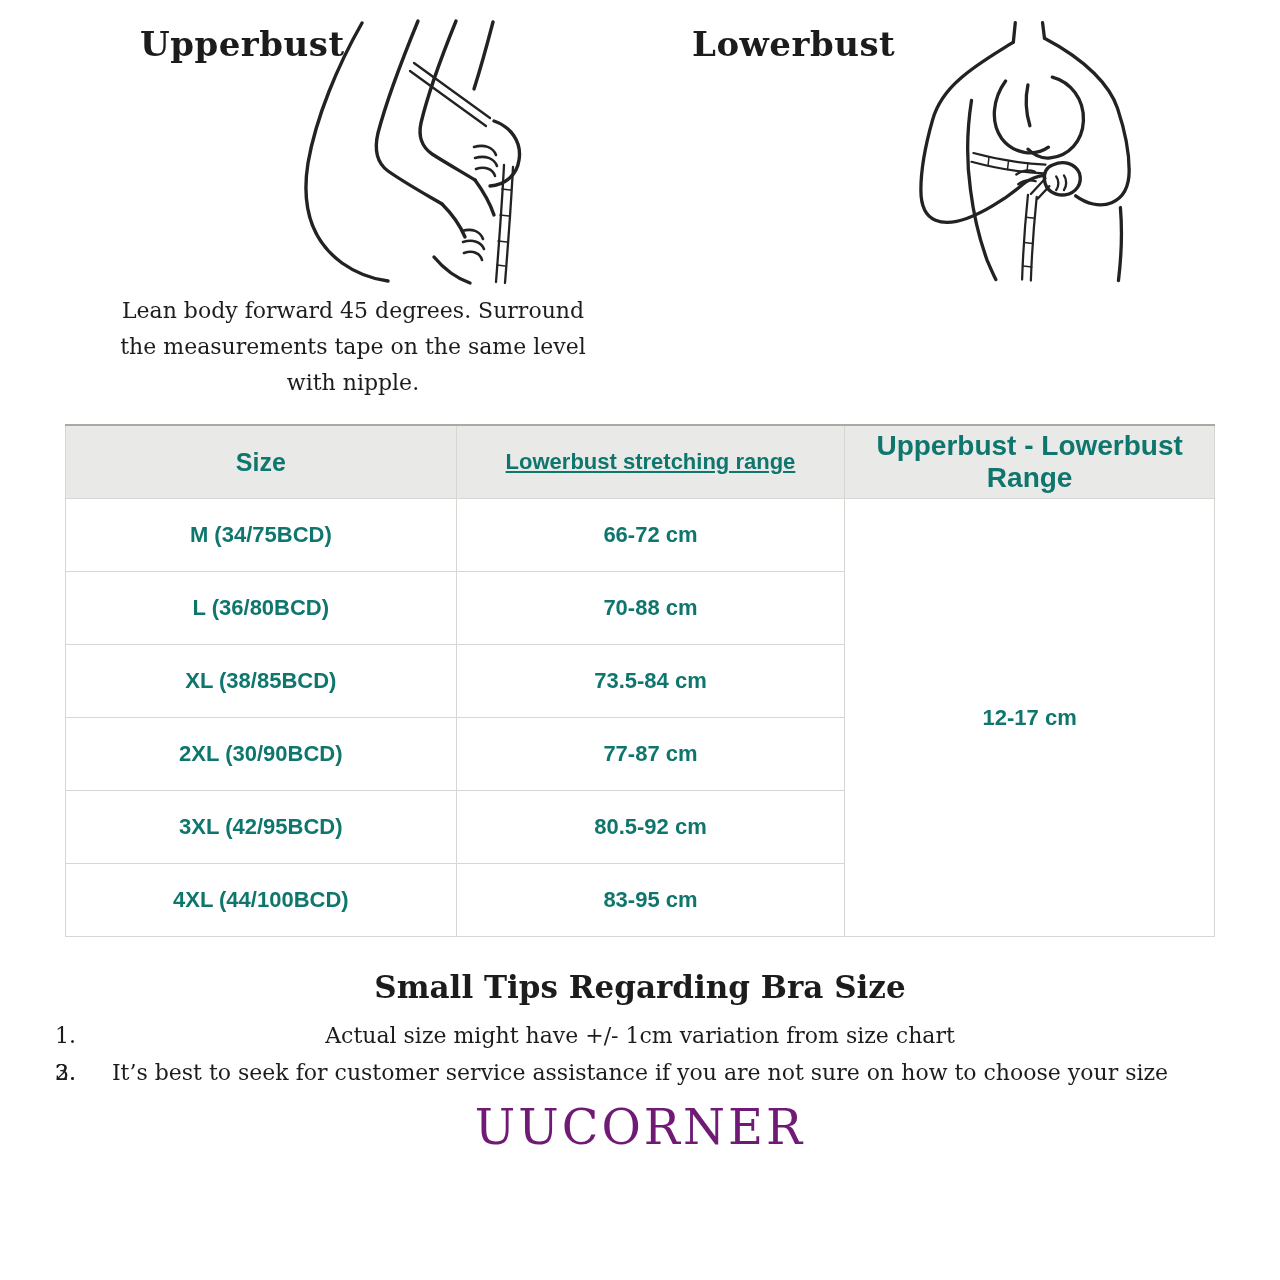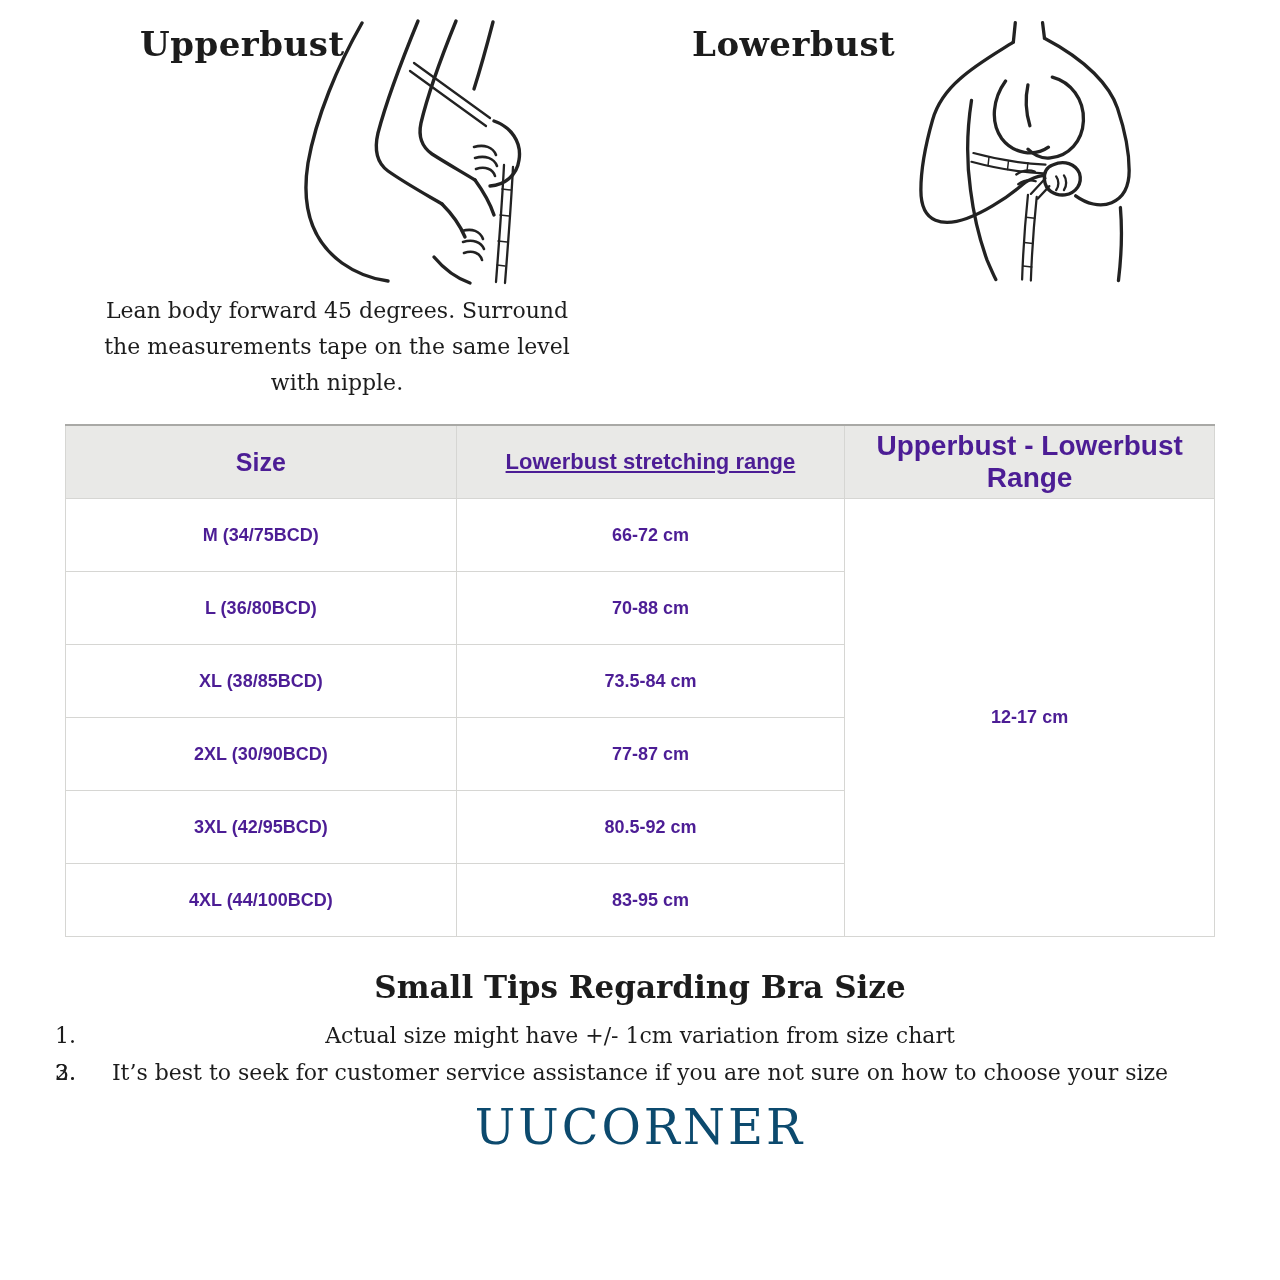--- a/index.html
+++ b/index.html
@@ -16,43 +16,43 @@
   }
   .guide--upper .guide-title { left:140px; }
   .guide--lower .guide-title { left:52px;text-align:right; }
   .guide-figure { position:absolute; top:18px; }
   .guide--upper .guide-figure { left:262px; width:285px; height:272px; }
   .guide--lower .guide-figure { left:240px; width:292px; height:272px; }
   .guide-caption {
     position:absolute; top:293px; text-align:center;
     font-size:22px; line-height:36px;
   }
-  .guide--upper .guide-caption { left:92px; width:490px; }
+  .guide--upper .guide-caption { left:108px; width:490px; }
   .guide--lower .guide-caption { left:72px;  width:490px; }
   
   .chart-title {
     margin-top:46px; text-align:center; font-weight:700; font-size:31px;
   }
   table.size-chart {
     width:1150px; margin:24px auto 4px auto; border-collapse:collapse;
-    font-family:"Liberation Sans", sans-serif; color:#4c1d95;
+    font-family:"Liberation Sans", sans-serif; color:#0f766e;
   }
   table.size-chart col.c1 { width:391px; }
   table.size-chart col.c2 { width:389px; }
   table.size-chart col.c3 { width:370px; }
   table.size-chart th, table.size-chart td {
     border:1px solid #d6d6d3; text-align:center; font-weight:700;
   }
   table.size-chart th {
     height:70px; background:#e9e9e7; border-top:2px solid #a9a9a6;
   }
   table.size-chart th.h1 { font-size:25px; }
   table.size-chart th.h2 { font-size:22px;text-decoration:underline; }
   table.size-chart th.h3 { font-size:28px; }
-  table.size-chart td { height:70px; font-size:18px; }
+  table.size-chart td { height:70px; font-size:22px; }
   
   .tips-title { margin-top:32px; text-align:center; font-weight:700; font-size:31px; }
   .tips-list { margin-top:12px; }
   .tip { position:relative; text-align:center; font-size:22px; line-height:37px; }
   .tip-num { position:absolute; left:55px; top:0; }
   
   .brand {
     margin-top:8px; text-align:center; font-family:"DejaVu Serif", serif;
     font-size:48px; letter-spacing:3px; color:#a9766a;
   }
@@ -191,15 +191,15 @@
     </div>
     <div class="tip">
       <span class="tip-num">2.</span>
     </div>
     <div class="tip">
       <span class="tip-num">3.</span>
       <span>It’s best to seek for customer service assistance if you are not sure on how to choose your size</span>
     </div>
   </div>
 
-  <div class="brand" style="color: #0c4a6e;">UUCORNER</div>
+  <div class="brand" style="color: #701a75;">UUCORNER</div>
 
 </div>
 
 </body></html>

